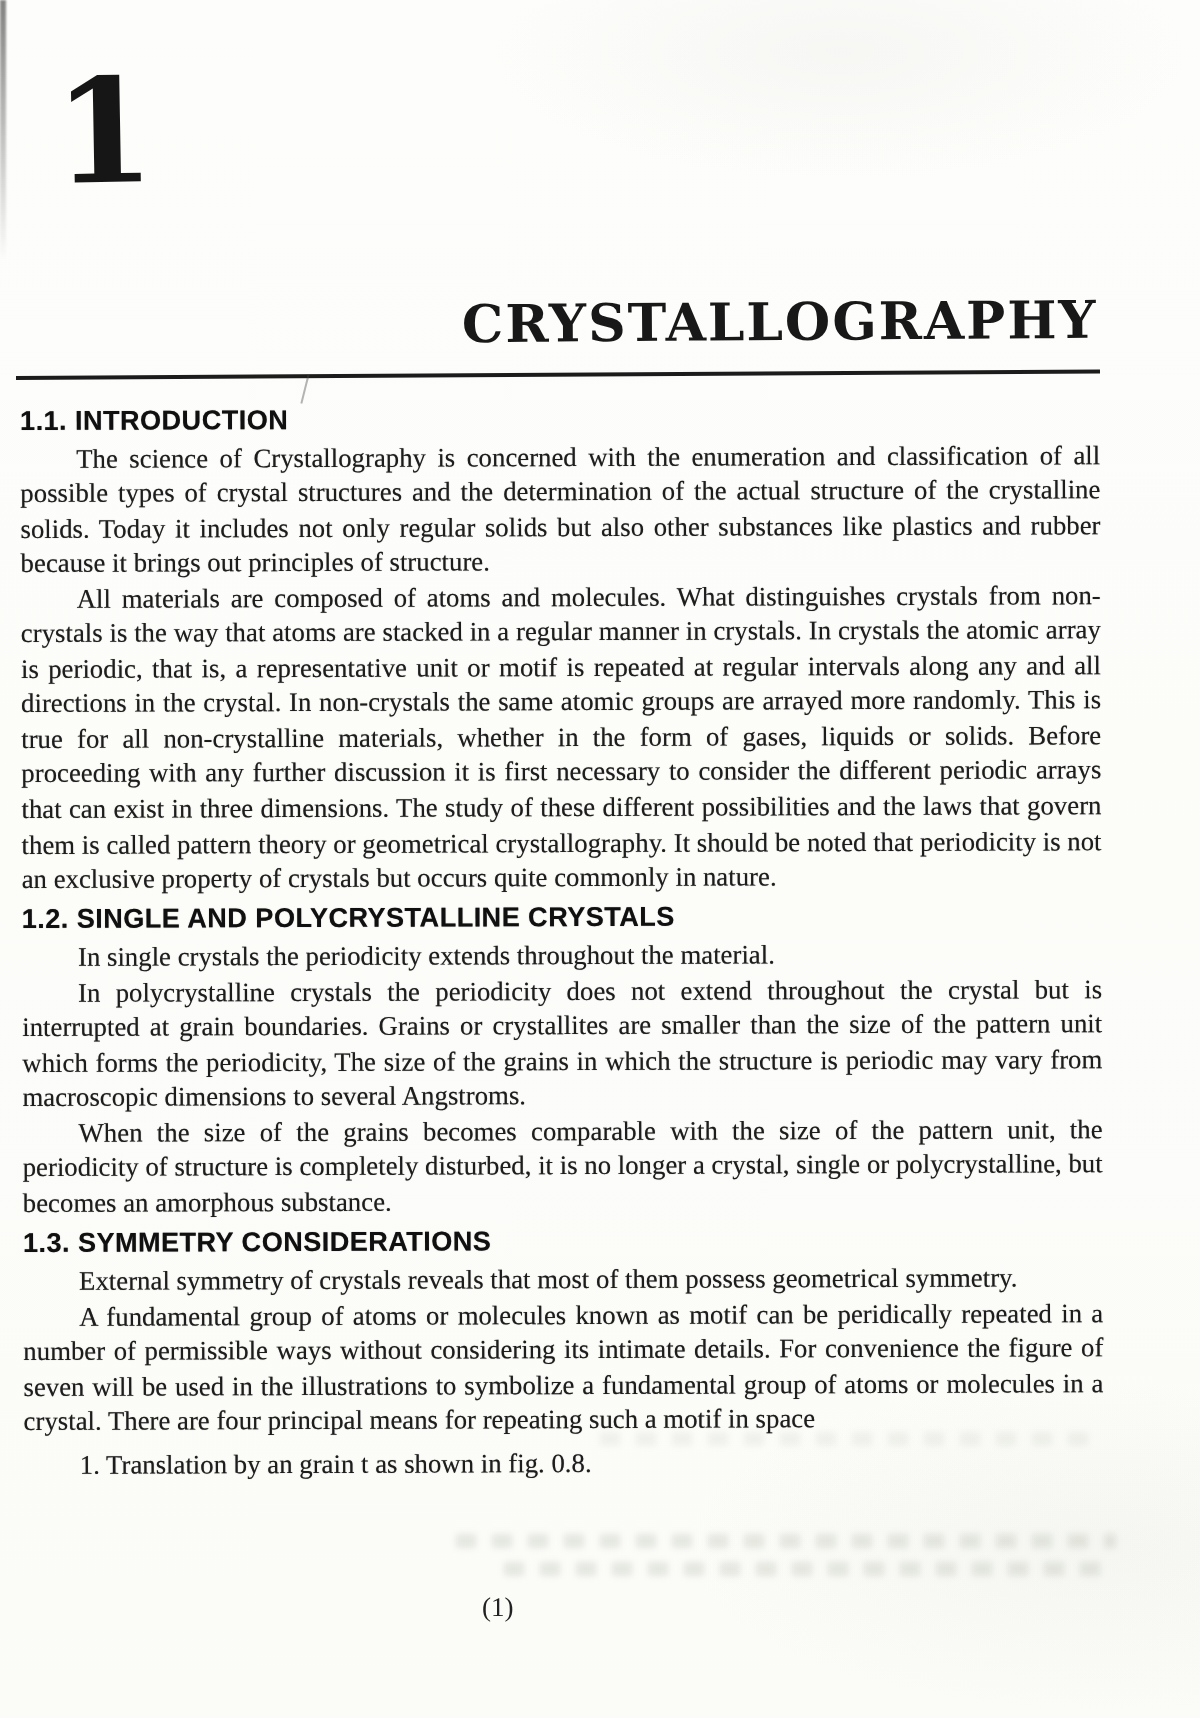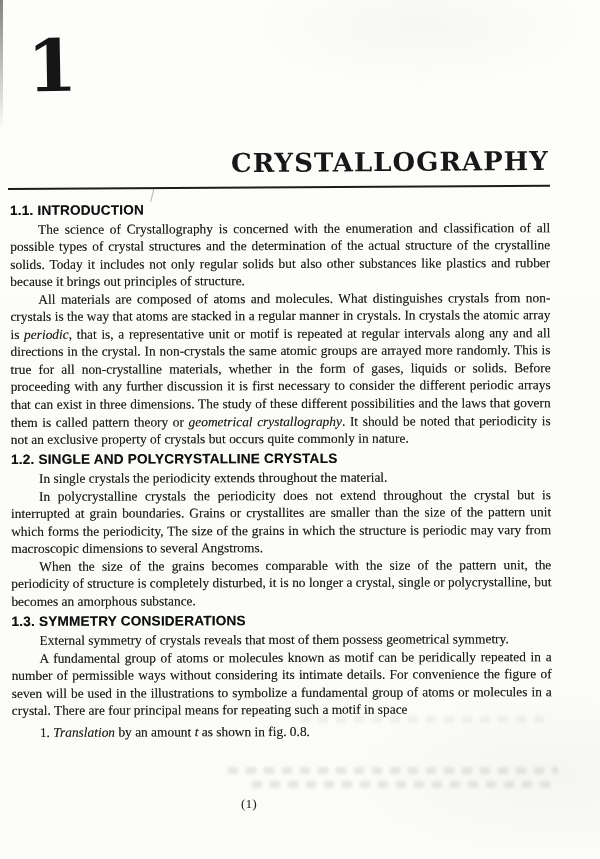--- a/index.html
+++ b/index.html
@@ -92,21 +92,20 @@
   }
   .para {
     margin: 0;
     text-indent: 28px;
   }
   .list-item {
     margin-top: 4px;
     text-align: left;
   }
   .ital {
-    font-style: italic;
   }
   .pageno {
     position: absolute;
     left: 241px;
     top: 796px;
     font-size: 13.5px;
     color: #222;
   }
   .ghost {
     position: absolute;
@@ -133,19 +132,19 @@
       <div class="sec-heading">1.1. INTRODUCTION</div>
       <p class="para"><span>The science of Crystallography is concerned with the enumeration and classification of all possible types of crystal structures and the determination of the actual structure of the crystalline solids. Today it includes not only regular solids but also other substances like plastics and rubber because it brings out principles of structure.</span></p>
       <p class="para"><span>All materials are composed of atoms and molecules. What distinguishes crystals from non-crystals is the way that atoms are stacked in a regular manner in crystals. In crystals the atomic array is </span><span class="ital">periodic</span><span>, that is, a representative unit or motif is repeated at regular intervals along any and all directions in the crystal. In non-crystals the same atomic groups are arrayed more randomly. This is true for all non-crystalline materials, whether in the form of gases, liquids or solids. Before proceeding with any further discussion it is first necessary to consider the different periodic arrays that can exist in three dimensions. The study of these different possibilities and the laws that govern them is called pattern theory or </span><span class="ital">geometrical crystallography</span><span>. It should be noted that periodicity is not an exclusive property of crystals but occurs quite commonly in nature.</span></p>
       <div class="sec-heading">1.2. SINGLE AND POLYCRYSTALLINE CRYSTALS</div>
       <p class="para"><span>In single crystals the periodicity extends throughout the material.</span></p>
       <p class="para"><span>In polycrystalline crystals the periodicity does not extend throughout the crystal but is interrupted at grain boundaries. Grains or crystallites are smaller than the size of the pattern unit which forms the periodicity, The size of the grains in which the structure is periodic may vary from macroscopic dimensions to several Angstroms.</span></p>
       <p class="para"><span>When the size of the grains becomes comparable with the size of the pattern unit, the periodicity of structure is completely disturbed, it is no longer a crystal, single or polycrystalline, but becomes an amorphous substance.</span></p>
       <div class="sec-heading">1.3. SYMMETRY CONSIDERATIONS</div>
       <p class="para"><span>External symmetry of crystals reveals that most of them possess geometrical symmetry.</span></p>
       <p class="para"><span>A fundamental group of atoms or molecules known as motif can be peridically repeated in a number of permissible ways without considering its intimate details. For convenience the figure of seven will be used in the illustrations to symbolize a fundamental group of atoms or molecules in a crystal. There are four principal means for repeating such a motif in space</span></p>
-      <p class="para list-item"><span>1. </span><span class="ital">Translation</span><span> by an amount </span><span class="ital">t</span><span> as shown in fig. 0.8.</span></p>
+      <p class="para list-item"><span>1. </span><span class="ital">Translation</span><span> by an grain </span><span class="ital">t</span><span> as shown in fig. 0.8.</span></p>
     </div>
   <div class="ghost ghost3"></div>
   <div class="ghost ghost1"></div>
   <div class="ghost ghost2"></div>
   <div class="pageno">(1)</div>
 </div>
 
 </body></html>

